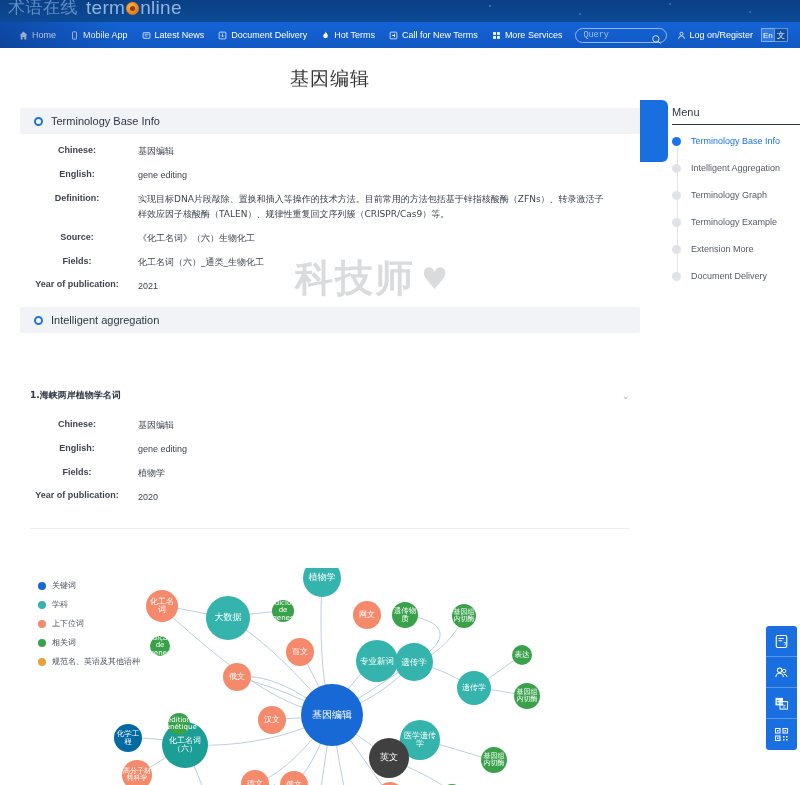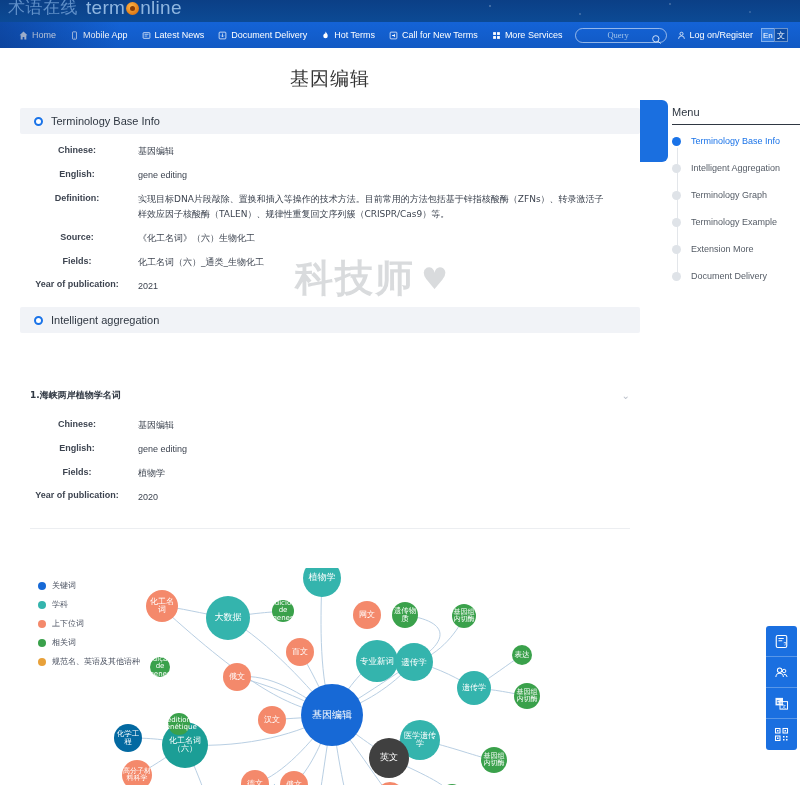--- a/index.html
+++ b/index.html
@@ -71,22 +71,21 @@
   .nav-search {
     display:flex; align-items:center;
     width: 92px; height: 15px; border-radius: 8px;
     border: 1px solid rgba(255,255,255,.55);
     margin-left: 6px; padding: 0 5px;
     position: relative;
   }
   .nav-search input {
     border:0; background:transparent; outline:none;
     color:#dce9fb; font-size:8.5px; width:70px;
-    font-family: Liberation Serif, serif;
-    margin-left: 24px;
+    font-family: Liberation Mono, monospace;
   }
   .nav-search input::placeholder { color:#9fc2ea; }
   .nav-search .sicon { position:absolute; right:4px; top:2px; }
   .nav-login {
     display:flex; align-items:center; gap:3px;
     color:#fff; font-size:9px; margin-left:10px; cursor:pointer; white-space:nowrap;
   }
   .lang-box {
     display:flex; margin-left:8px; cursor:pointer;
   }
@@ -519,21 +518,21 @@
         </div>
         <div class="gnode" style="left: 117px; top: 207px; width: 30px; height: 30px; background: rgb(244, 137, 107); font-size: 7px;">
           <span>高分子材料科学</span>
         </div>
         <div class="gnode" style="left: 369px; top: 190px; width: 40px; height: 40px; background: #404040; font-size: 9px;">
           <span>英文</span>
         </div>
         <div class="gnode" style="left: 263px; top: 43px; width: 22px; height: 22px; background: rgb(58, 161, 75); font-size: 7px;">
           <span>edición de genes</span>
         </div>
-        <div class="gnode" style="left: 140px; top: 99px; width: 20px; height: 20px; background: rgb(58, 161, 75); font-size: 7px;">
+        <div class="gnode" style="left: 140px; top: 78px; width: 20px; height: 20px; background: rgb(58, 161, 75); font-size: 7px;">
           <span>edição de genes</span>
         </div>
         <div class="gnode" style="left: 159px; top: 156px; width: 22px; height: 22px; background: rgb(58, 161, 75); font-size: 7px;">
           <span>édition génétique</span>
         </div>
         <div class="gnode" style="left: 385px; top: 47px; width: 26px; height: 26px; background: rgb(58, 161, 75); font-size: 7.5px;">
           <span>遗传物质</span>
         </div>
         <div class="gnode" style="left: 444px; top: 48px; width: 24px; height: 24px; background: rgb(58, 161, 75); font-size: 7px;">
           <span>基因组内切酶</span>

